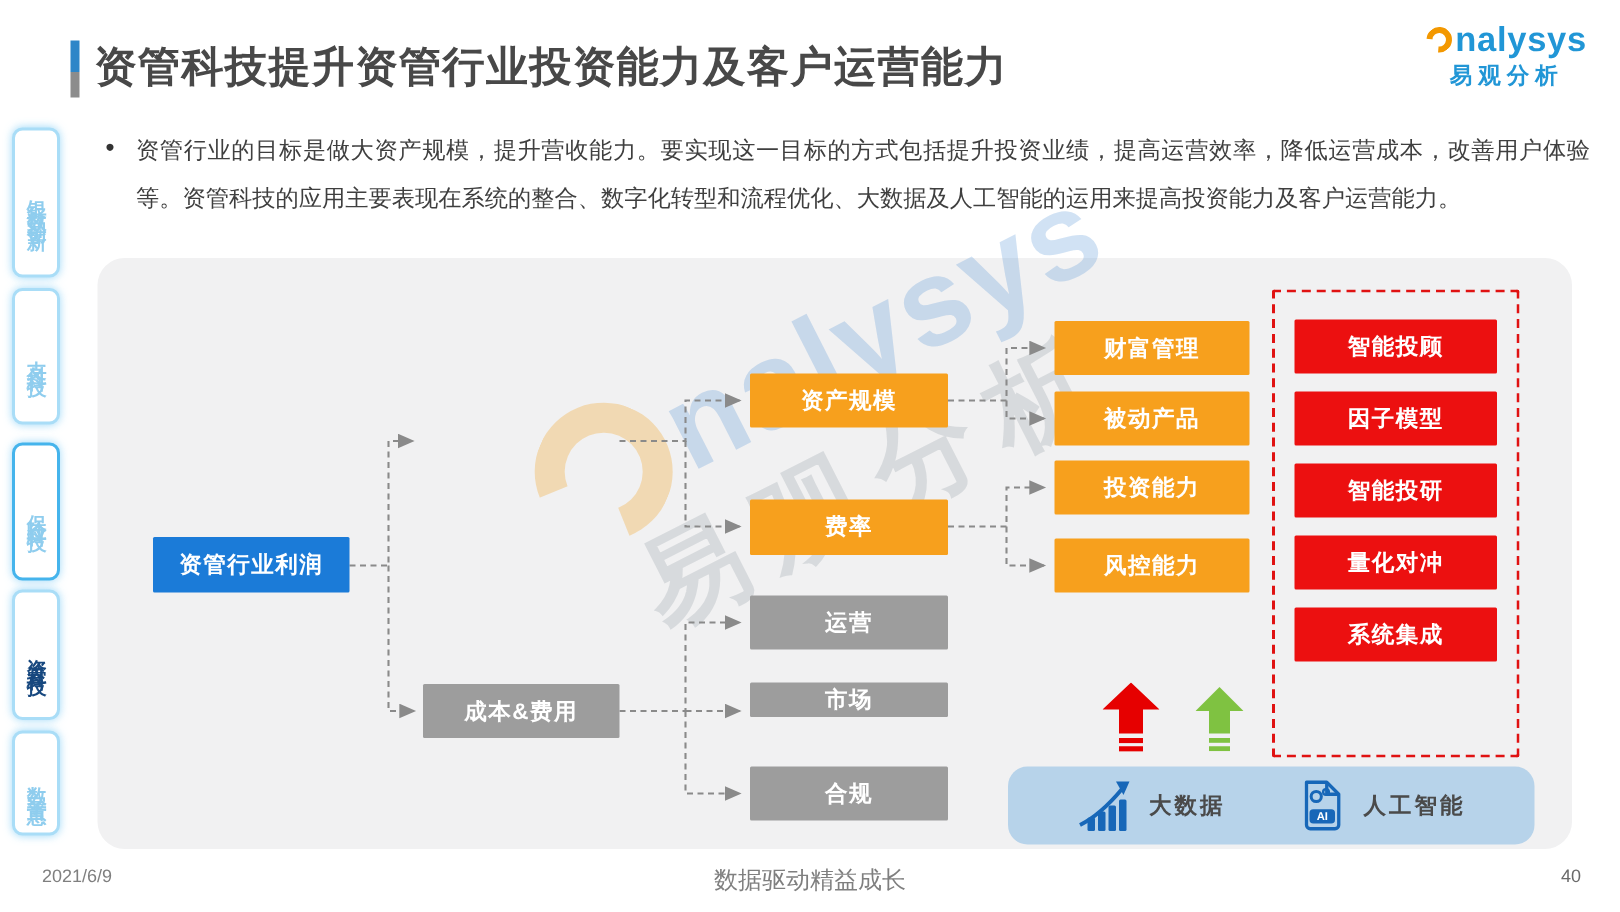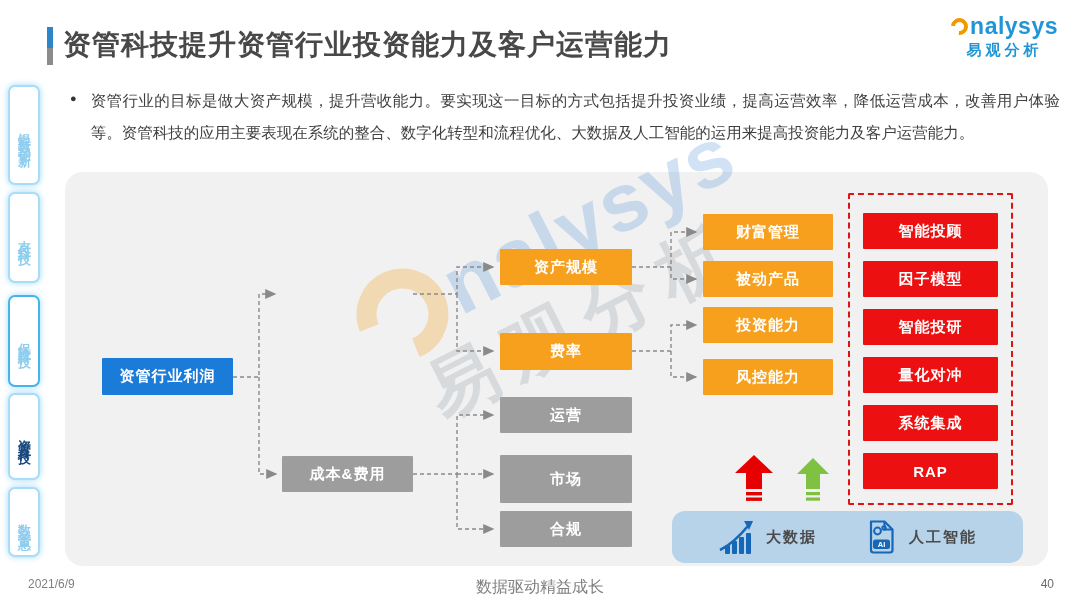--- a/index.html
+++ b/index.html
@@ -81,21 +81,21 @@
   .node.blue{background:var(--accent-blue);}
   .node.orange{background:var(--node-orange);}
   .node.gray{background:var(--node-gray);}
 
   .n-root{left:37px;top:186px;width:131px;height:37px;}
   .n-revenue{left:218px;top:104px;width:130px;height:36px;}
   .n-cost{left:217px;top:284px;width:131px;height:36px;}
   .n-scale{left:435px;top:77px;width:132px;height:36px;}
   .n-fee{left:435px;top:161px;width:132px;height:37px;}
   .n-ops{left:435px;top:225px;width:132px;height:36px;}
-  .n-market{left:435px;top:283px;width:132px;height:48px;}
+  .n-market{left:435px;top:283px;width:132px;height:23px;}
   .n-compliance{left:435px;top:339px;width:132px;height:36px;}
   .n-wealth{left:638px;top:42px;width:130px;height:36px;}
   .n-passive{left:638px;top:89px;width:130px;height:36px;}
   .n-invest{left:638px;top:135px;width:130px;height:36px;}
   .n-risk{left:638px;top:187px;width:130px;height:36px;}
 
   
   .tech-box{position:absolute;left:783px;top:21px;width:165px;height:312px;
     border:2px dashed #E01212;border-radius:2px;}
   .tech-btn{position:absolute;left:798px;width:135px;height:36px;background:var(--tech-red);
@@ -202,21 +202,20 @@
     <div class="node orange n-passive">被动产品</div>
     <div class="node orange n-invest">投资能力</div>
     <div class="node orange n-risk">风控能力</div>
 
     <div class="tech-box"></div>
     <div class="tech-btn t1">智能投顾</div>
     <div class="tech-btn t2">因子模型</div>
     <div class="tech-btn t3">智能投研</div>
     <div class="tech-btn t4">量化对冲</div>
     <div class="tech-btn t5">系统集成</div>
-    <div class="tech-btn t6">RAP</div>
 
     <svg class="up-arrow red" width="38" height="47" viewBox="0 0 38 47">
       <path d="M19,0 L38,18 L27,18 L27,34 L11,34 L11,18 L0,18 Z" fill="#E60000"></path>
       <rect x="11" y="37" width="16" height="3.4" fill="#E60000"></rect>
       <rect x="11" y="42.5" width="16" height="3.4" fill="#E60000"></rect>
     </svg>
     <svg class="up-arrow green" width="32" height="44" viewBox="0 0 32 44">
       <path d="M16,0 L32,16 L23,16 L23,31 L9,31 L9,16 L0,16 Z" fill="#7FC241"></path>
       <rect x="9" y="34" width="14" height="3.2" fill="#7FC241"></rect>
       <rect x="9" y="39.5" width="14" height="3.2" fill="#7FC241"></rect>

